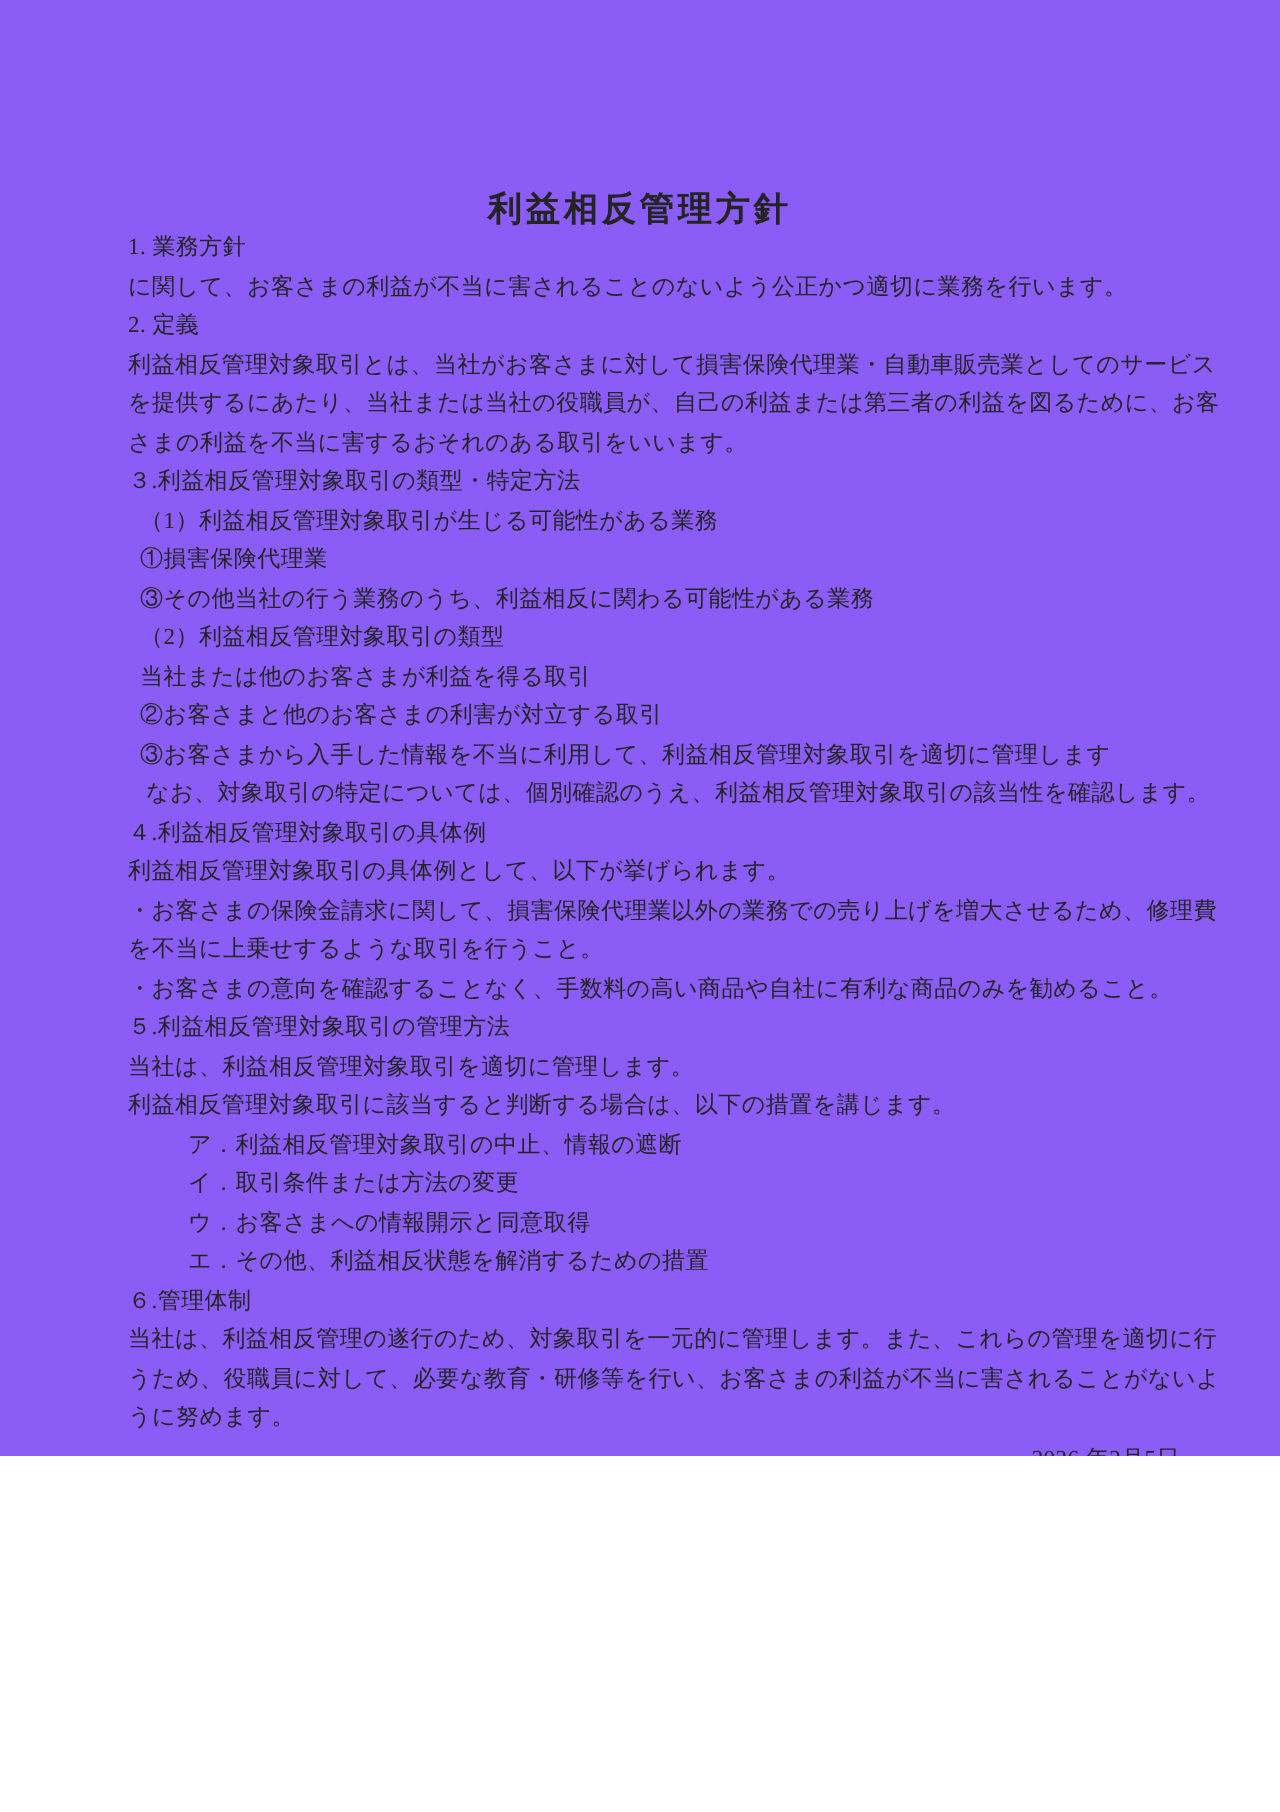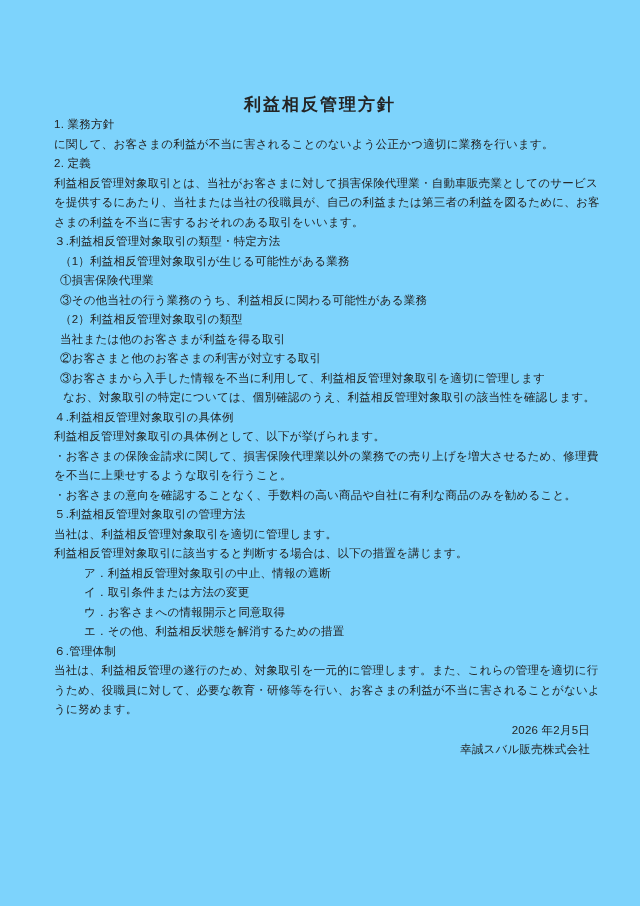--- a/index.html
+++ b/index.html
@@ -3,41 +3,41 @@
 <meta charset="utf-8">
 <style>
   html, body {
     margin: 0;
     padding: 0;
     background: #ffffff;
   }
   .page {
     position: relative;
     width: 640px;
-    height: 906px;
-    background: #7dd3fc;
-    font-family: Liberation Sans, sans-serif;
+    height: 728px;
+    background: #8b5cf6;
+    font-family: Liberation Serif, serif;
     color: #242424;
     overflow: hidden;
   }
   .doc-title {
     position: absolute;
     top: 82px;
     left: 0;
     width: 100%;
     text-align: center;
     font-size: 17px;
     font-weight: bold;
     letter-spacing: 2px;
     white-space: nowrap;
   }
   .doc-lines {
     position: absolute;
     top: 115px;
-    left: 54px;
+    left: 64px;
     right: 50px;
   }
   .line {
     font-size: 11.5px;
     line-height: 19.5px;
     height: 19.5px;
     letter-spacing: 0.02em;
     white-space: nowrap;
   }
   .line.section { padding-left: 0; }

